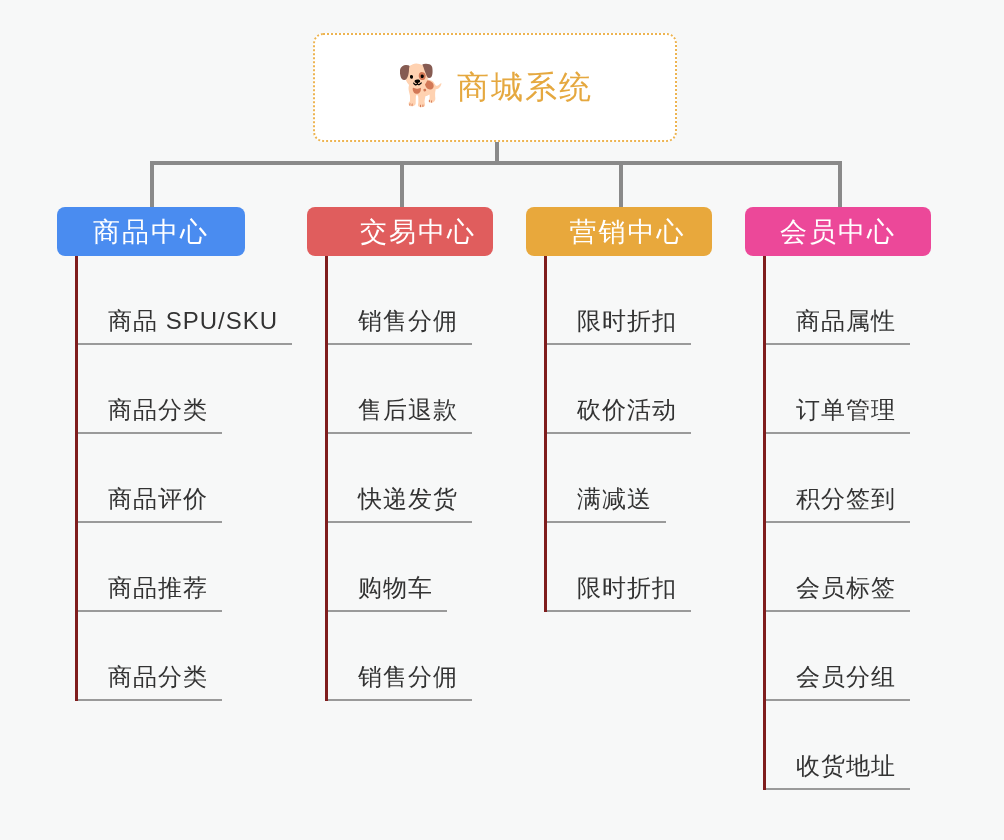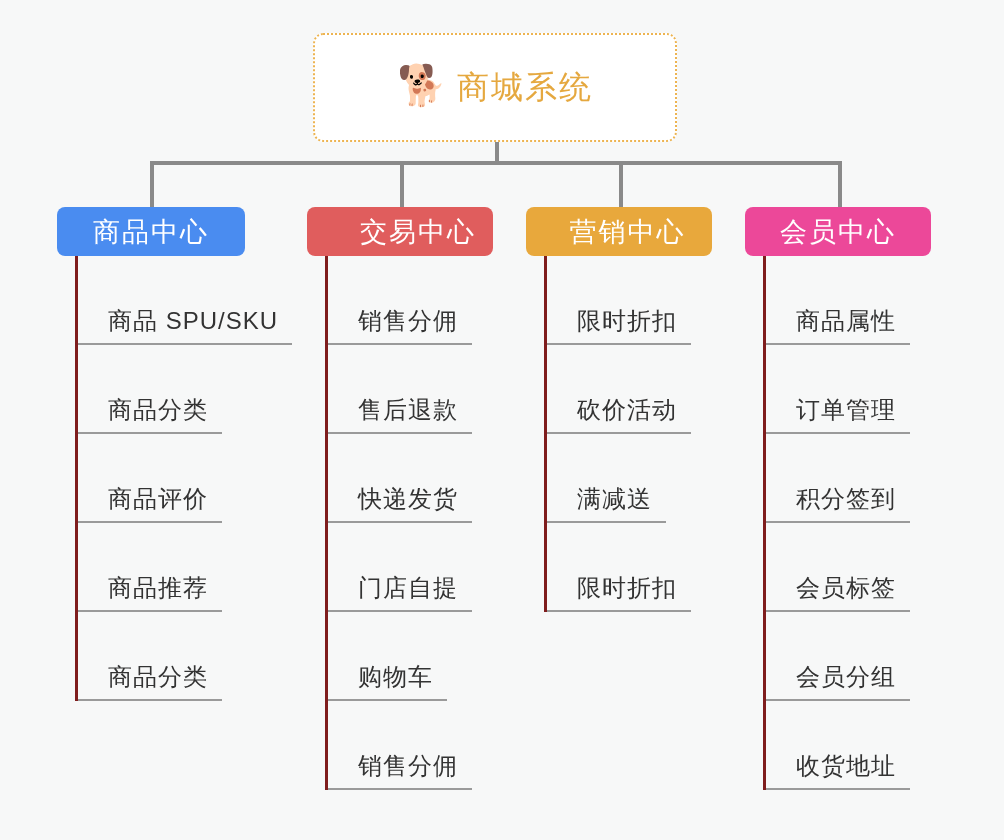--- a/index.html
+++ b/index.html
@@ -133,23 +133,20 @@
           <div class="leaf-item">
             <span class="leaf-underline"><span class="leaf-label">销售分佣</span></span>
           </div>
           <div class="leaf-item">
             <span class="leaf-underline"><span class="leaf-label">售后退款</span></span>
           </div>
           <div class="leaf-item">
             <span class="leaf-underline"><span class="leaf-label">快递发货</span></span>
           </div>
           <div class="leaf-item">
-            <span class="leaf-underline"><span class="leaf-label">门店自提</span></span>
-          </div>
-          <div class="leaf-item">
             <span class="leaf-underline"><span class="leaf-label">购物车</span></span>
           </div>
           <div class="leaf-item">
             <span class="leaf-underline"><span class="leaf-label">销售分佣</span></span>
           </div>
         </div>
       </div>
       <div class="column" style="left: 526px; width: 186px;">
         <div class="cat-box" style="background: rgb(232, 168, 60); padding-left: 17px;">
           <span class="cat-label" style="color: rgb(255, 255, 255);">营销中心</span>

